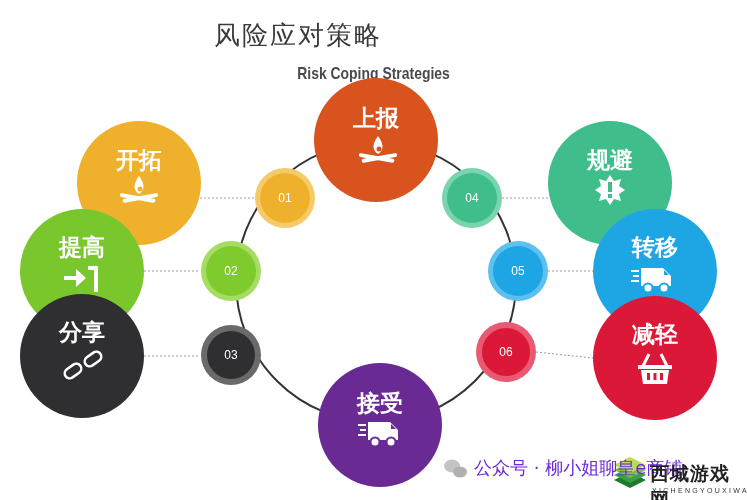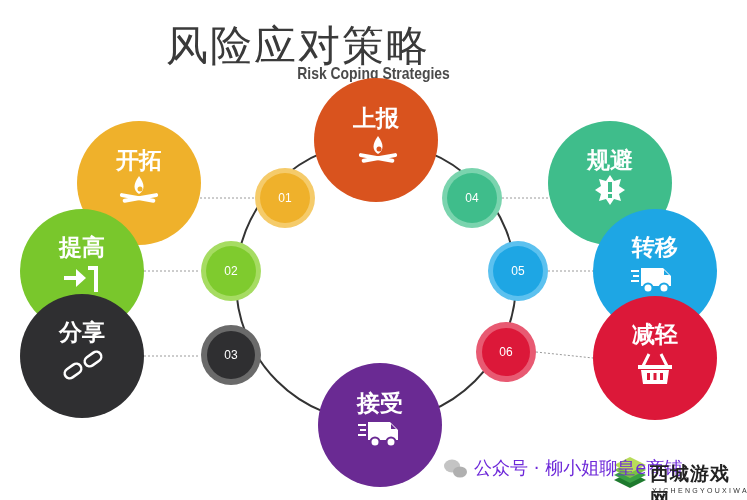--- a/index.html
+++ b/index.html
@@ -1,19 +1,19 @@
 <!DOCTYPE html>
 <html><head>
 <meta charset="utf-8">
 <style>
   html, body { margin:0; padding:0; }
   body { width:747px; height:500px; background:#ffffff; position:relative; overflow:hidden;
          font-family:"DejaVu Sans", sans-serif; }
   .title { position:absolute; left:0; width:596px; top:18px; text-align:center;
-           font-size:42px; color:#3a3a3a; letter-spacing:2px; font-weight:normal; }
+           font-size:26px; color:#3a3a3a; letter-spacing:2px; font-weight:normal; }
   .subtitle { position:absolute; left:0; width:747px; top:64px; text-align:center;
               font-family:"Liberation Sans", sans-serif; font-weight:bold; font-size:17px;
               color:#4a4a4a; transform:scaleX(0.82); }
   svg.diagram { position:absolute; left:0; top:0; }
   .big-label { font-family:"DejaVu Sans", sans-serif; font-weight:bold; font-size:23px; fill:#ffffff; }
   .num-label { font-family:"Liberation Sans", sans-serif; font-size:12px; fill:#ffffff; }
   .wm-text { position:absolute; font-size:18px; color:#6d28d9; }
   .logo-main { position:absolute; font-size:23px; font-weight:bold; color:#222; letter-spacing:1px; }
   .logo-sub { position:absolute; font-size:7px; color:#333; letter-spacing:2.3px; font-family:"Liberation Sans", sans-serif; }
 </style>

